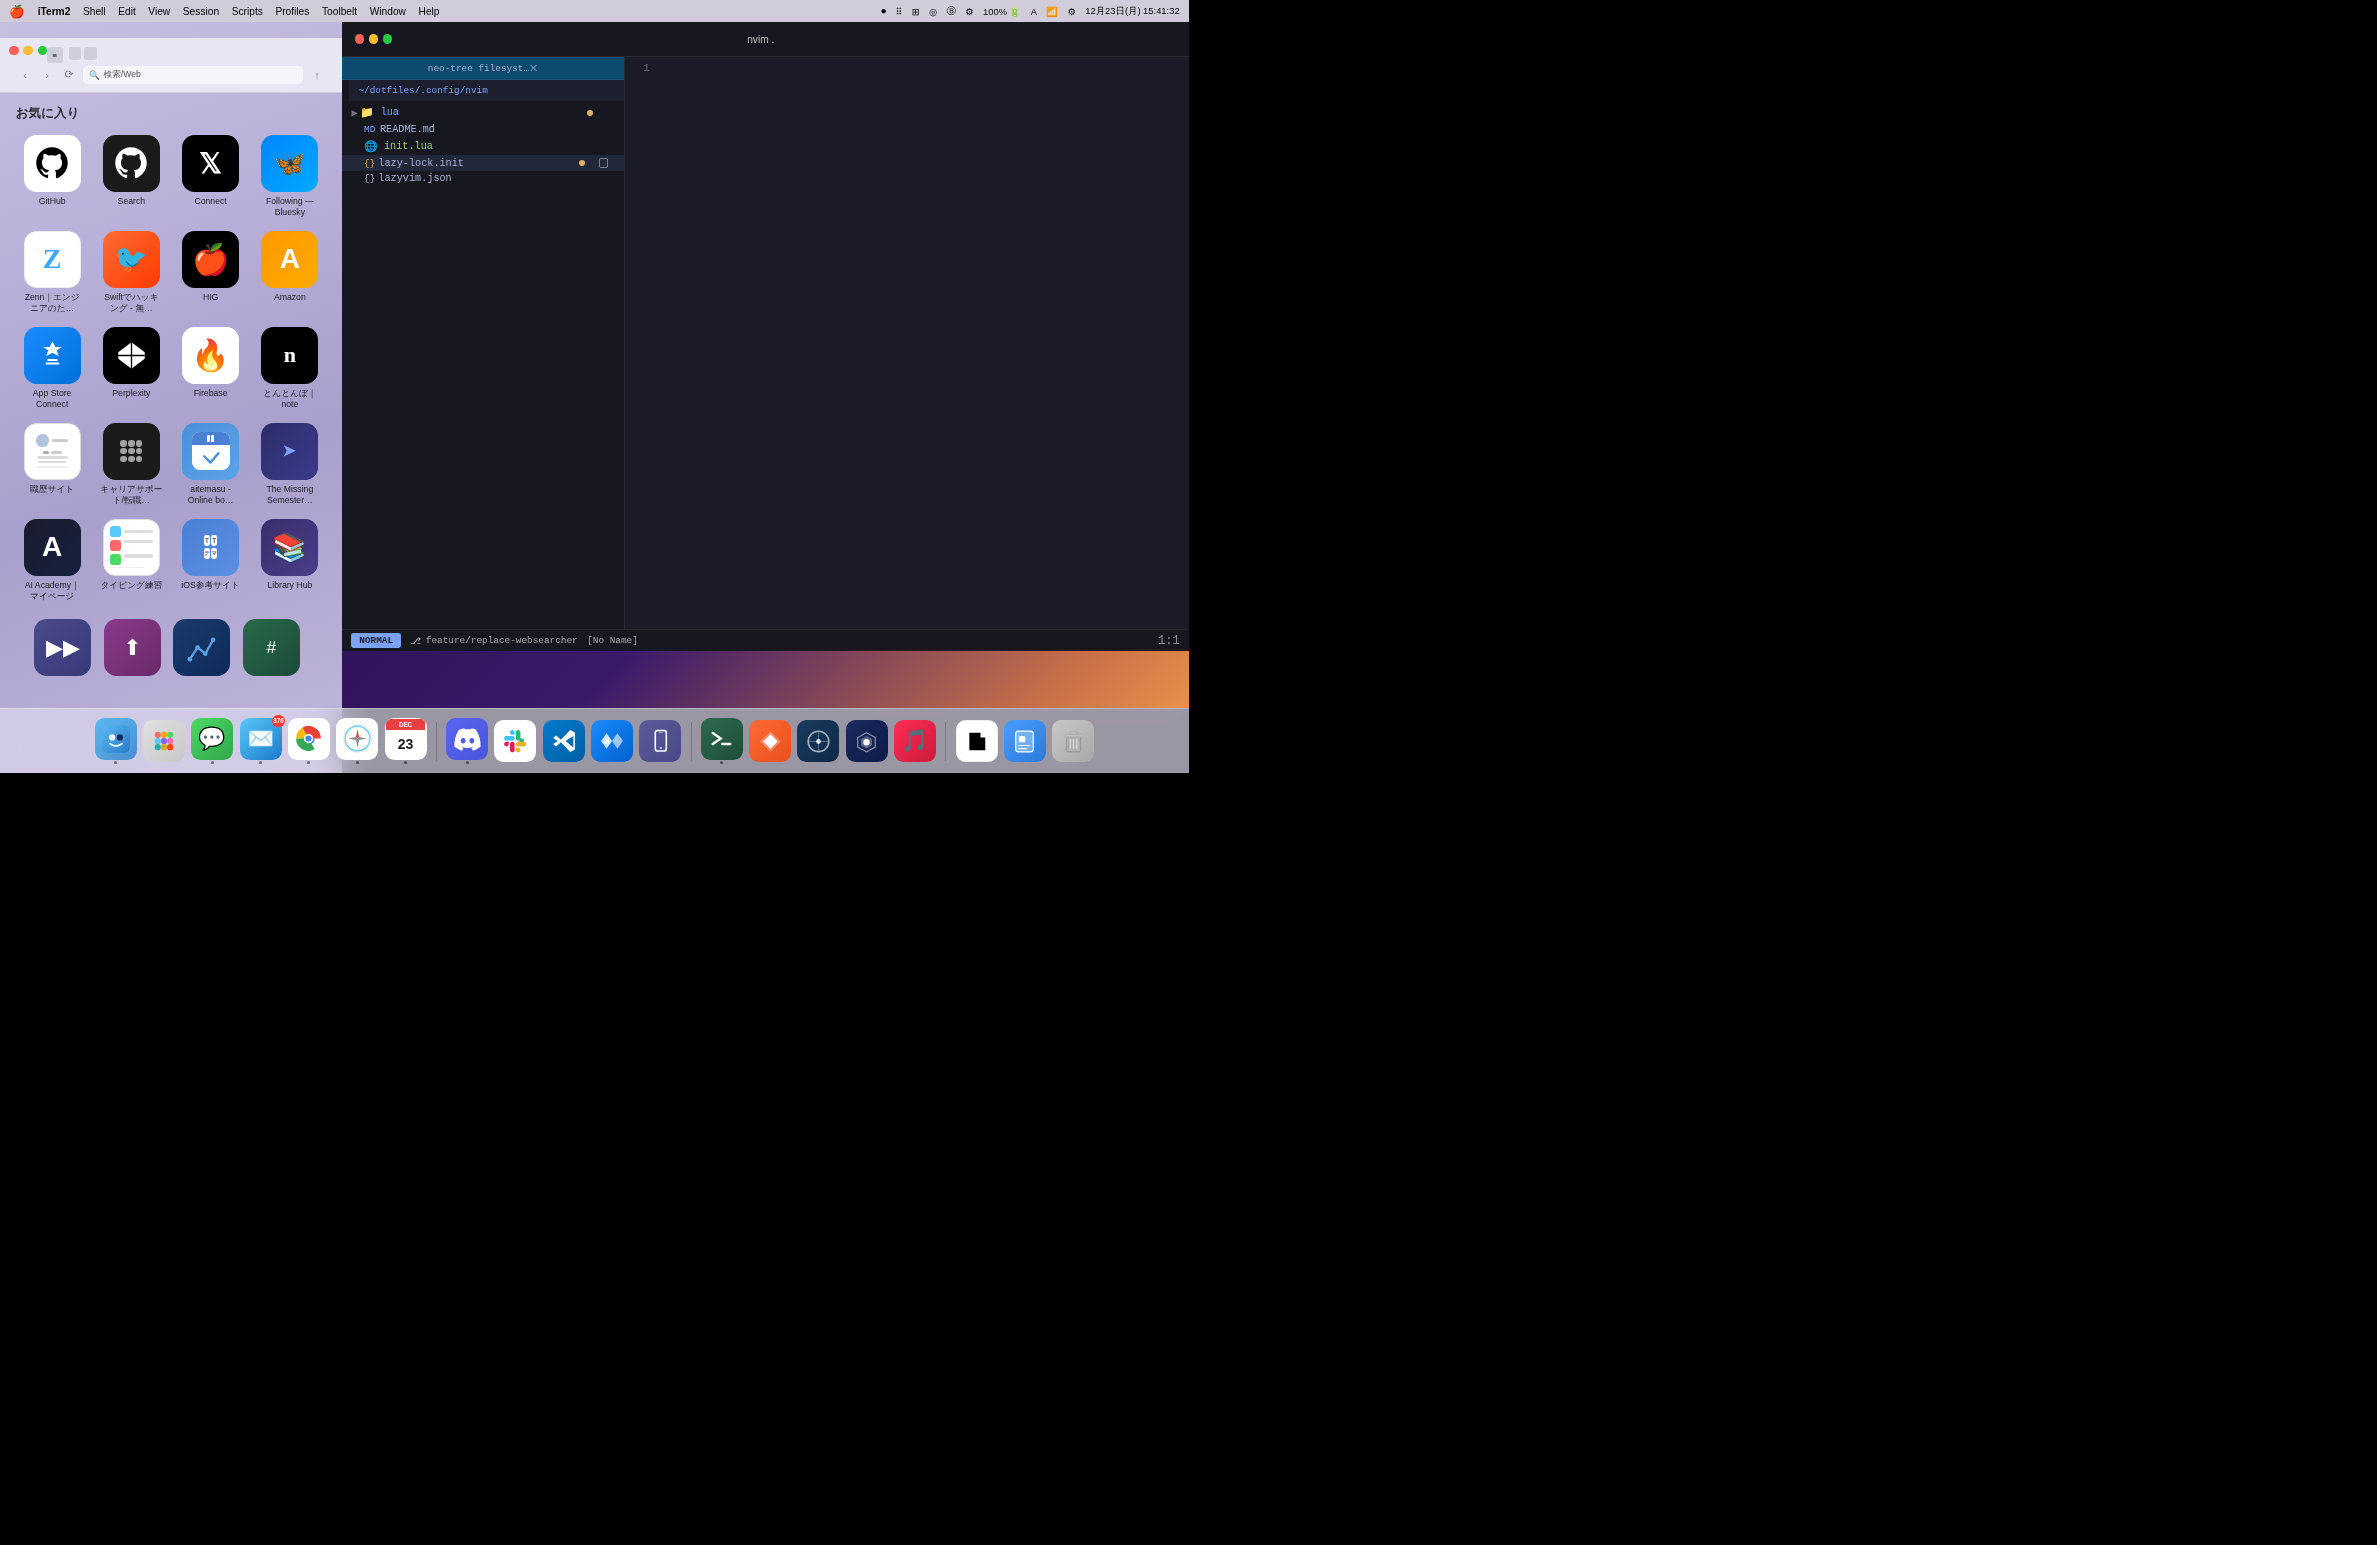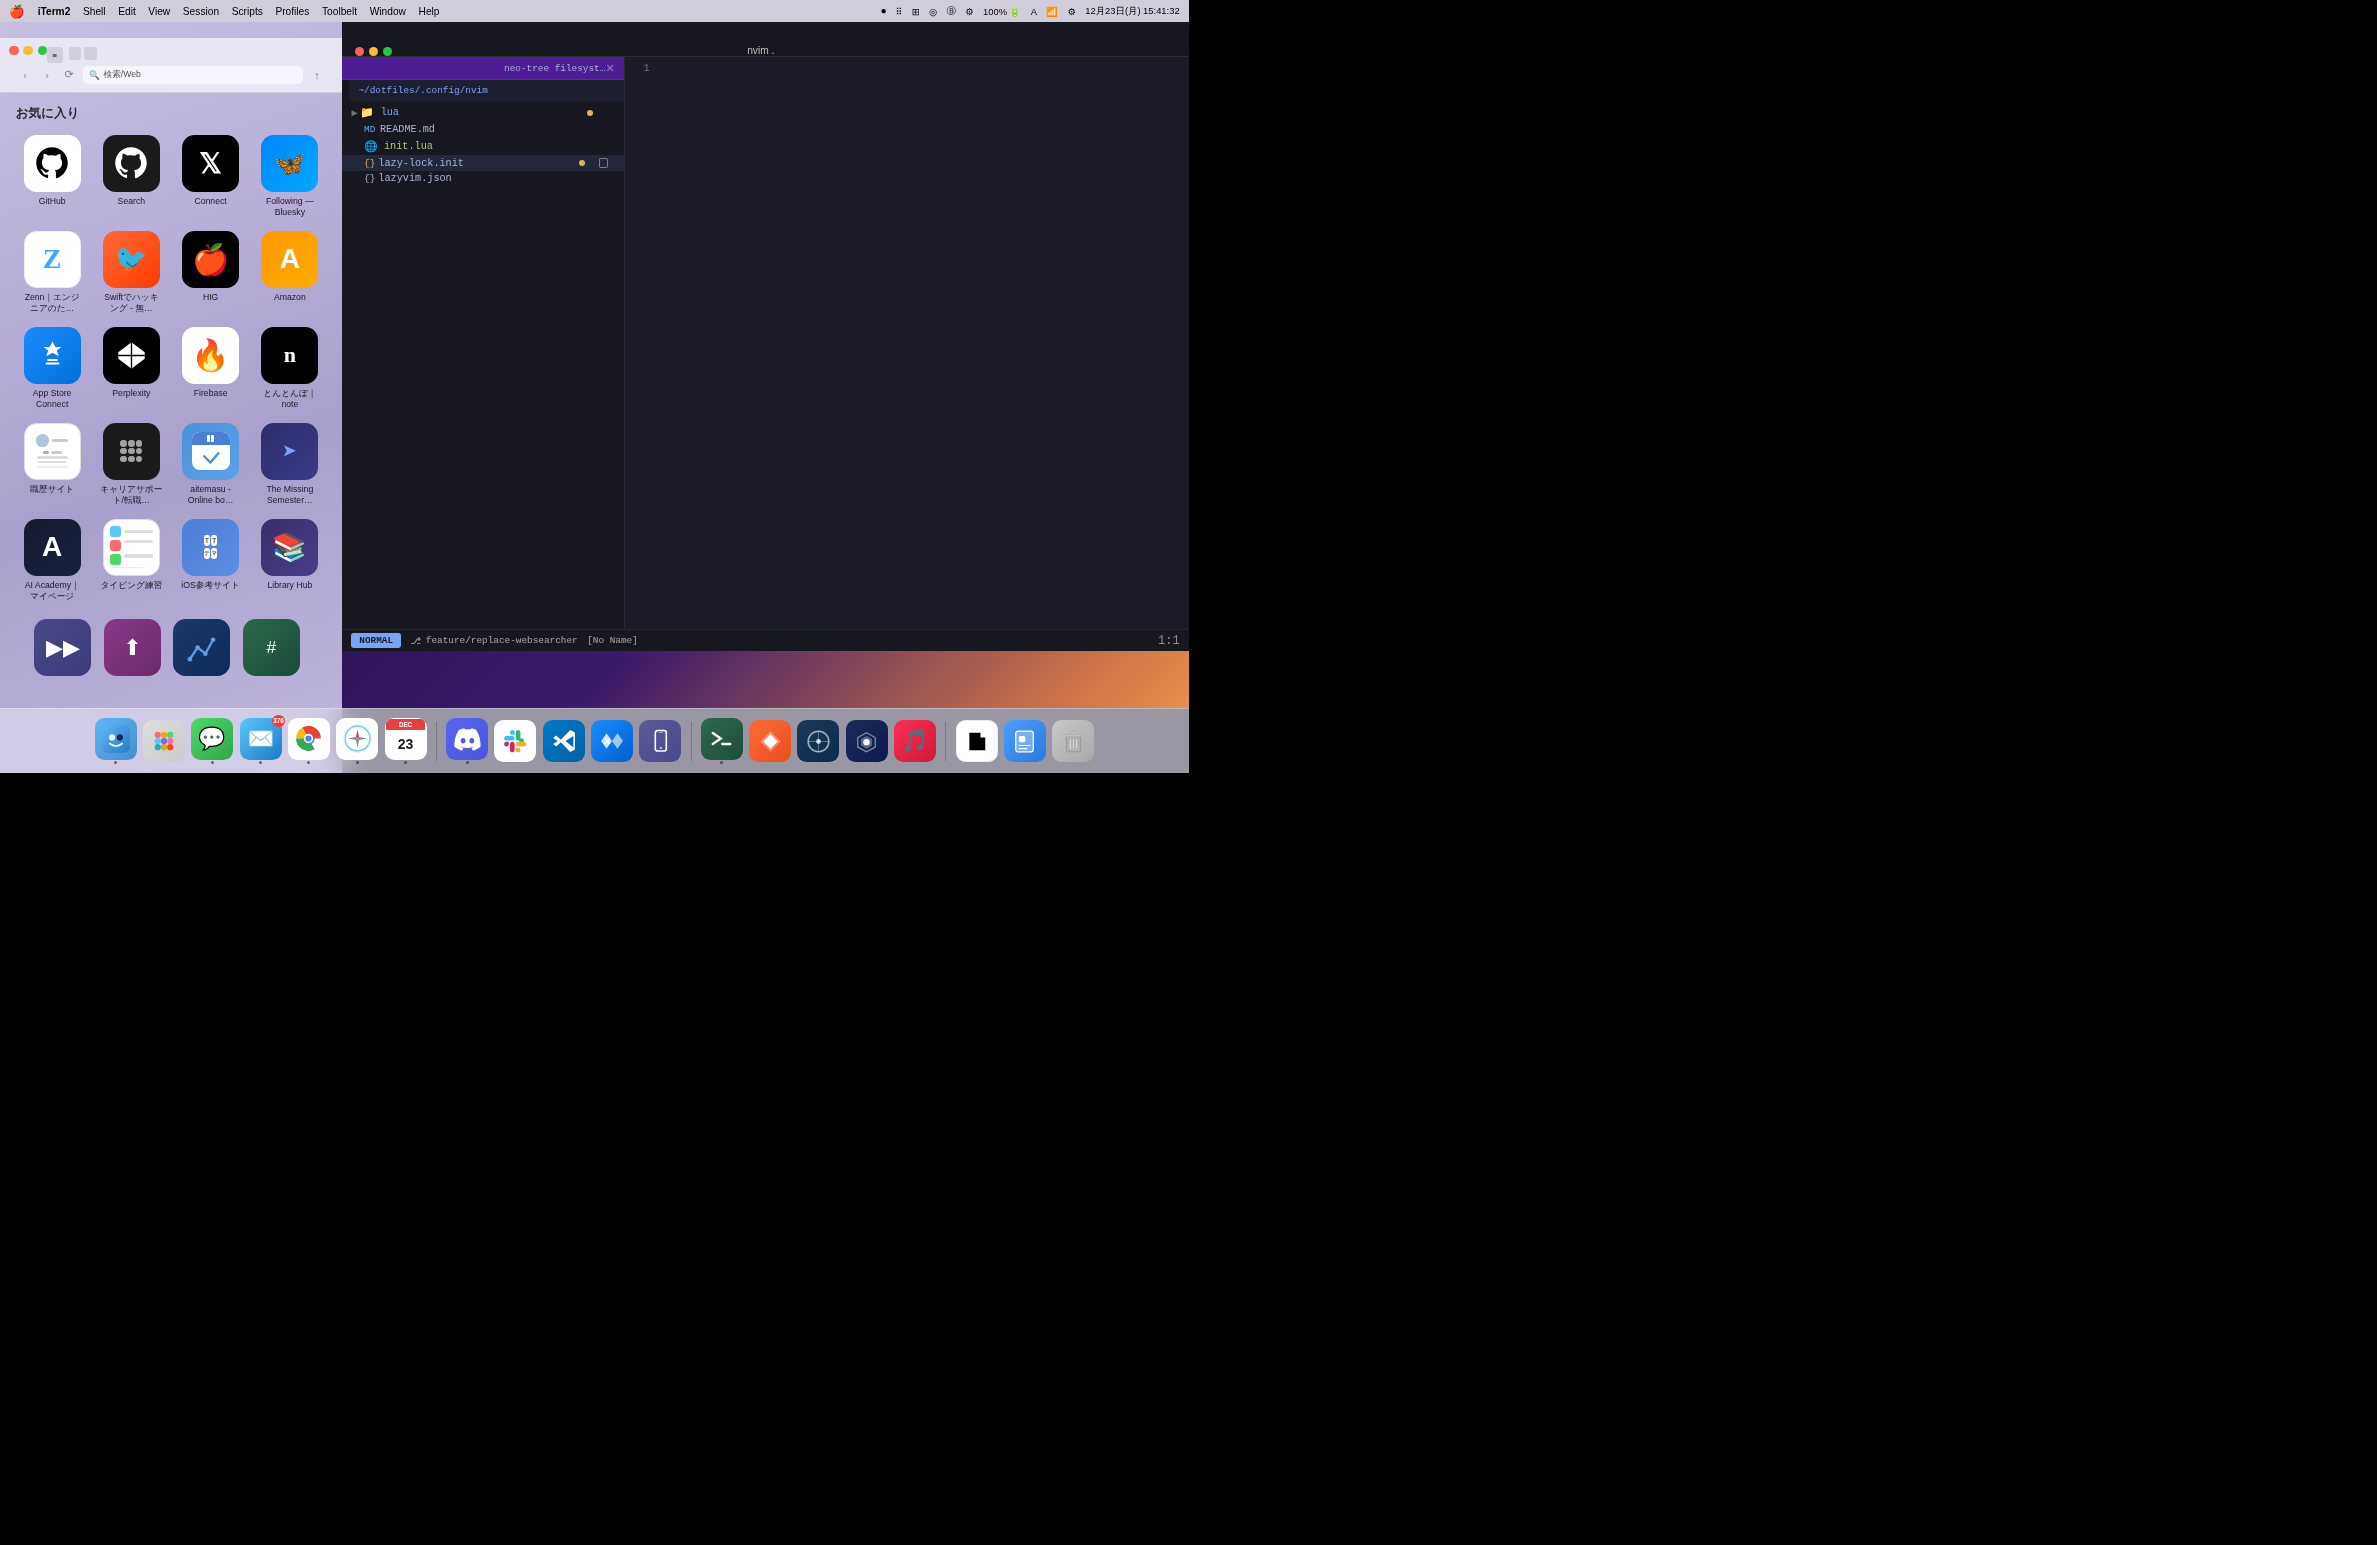--- a/index.html
+++ b/index.html
@@ -217,21 +217,21 @@
       height: 629px;
       background: #1a1b26;
       z-index: 20;
       display: flex;
       flex-direction: column;
     }
     .terminal-titlebar {
       height: 35px;
       background: #16171f;
       display: flex;
-      align-items: flex-end;
+      align-items: center;
       justify-content: space-between;
       padding: 0 12.6px;
       border-bottom: 0.8px solid rgba(255,255,255,0.1);
     }
     .terminal-title-center {
       display: flex;
       align-items: center;
       gap: 6.3px;
       font-size: 10.2px;
       color: rgba(255,255,255,0.7);
@@ -275,25 +275,25 @@
     
     .neotree {
       width: 283px;
       background: #16171f;
       border-right: 0.8px solid rgba(255,255,255,0.08);
       display: flex;
       flex-direction: column;
     }
     .neotree-header {
       padding: 4.7px 9.4px;
-      background: #4c1d95;
+      background: #0c4a6e;
       border-bottom: 0.8px solid rgba(255,255,255,0.08);
       display: flex;
       align-items: center;
-      justify-content: flex-end;
+      justify-content: center;
       font-size: 9.4px;
     }
     .neotree-title {
       color: #a9b1d6;
       font-family: 'Courier New', monospace;
       font-size: 9.4px;
     }
     .neotree-close {
       color: rgba(255,255,255,0.4);
       cursor: pointer;

